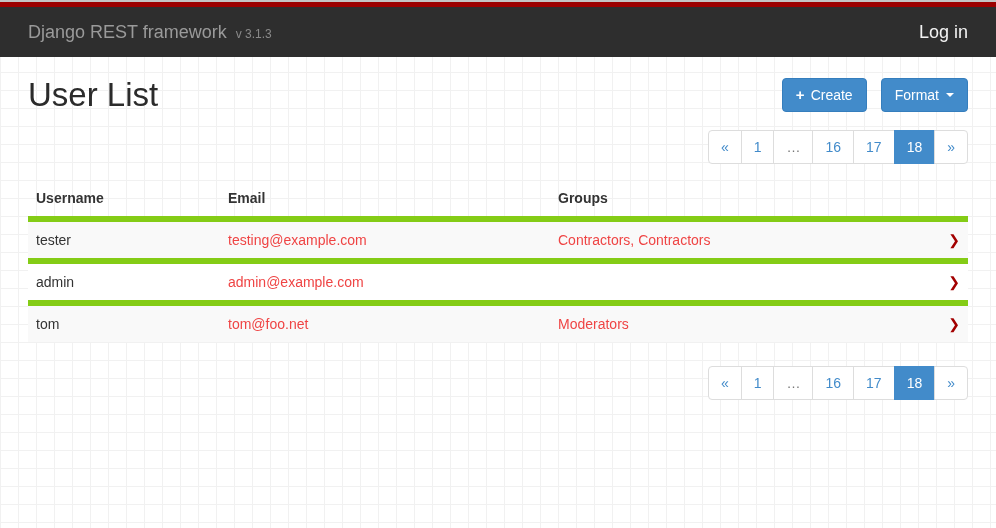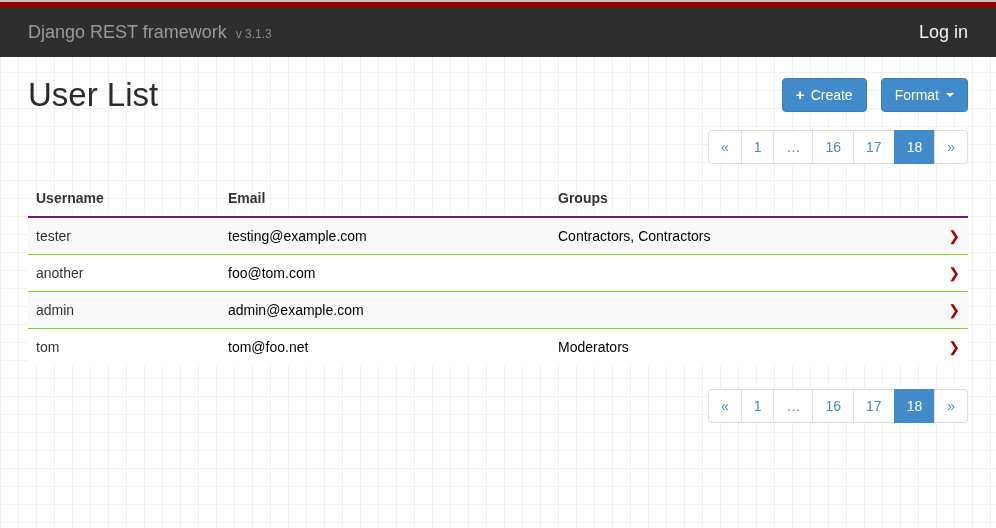--- a/index.html
+++ b/index.html
@@ -83,29 +83,29 @@
   table.user-table {
     width: 100%; margin-top: 16px;
     border-collapse: collapse; font-size: 14px;
   }
   table.user-table th {
     text-align: left; padding: 8px; color: #333333; font-weight: bold;
     border-bottom: 2px solid #701a75; line-height: 20px;
   }
   table.user-table td {
     padding: 8px; color: #333333; line-height: 20px;
-    border-top: 1px solid #84cc16;
+    border-top: 6px solid #84cc16;
   }
   table.user-table tbody tr:nth-child(odd) td { background: #f9f9f9; }
   table.user-table tbody tr:nth-child(even) td { background: #ffffff; }
   .col-username { width: 192px; }
   .col-email { width: 330px; }
   .col-chevron { width: 70px; }
   td.chevron-cell { text-align: right; padding-right: 40px; }
-  a.red-link { color: #000000; text-decoration: none; cursor: pointer; }
+  a.red-link { color: #ef4444; text-decoration: none; cursor: pointer; }
   .chevron { color: #A30000; font-weight: bold; font-size: 14px; text-decoration: none; cursor: pointer; }
 </style>
 </head>
 <body>
 
 <div class="top-gray"></div>
 <div class="top-red"></div>
 
 <div class="navbar">
   <div class="navbar-inner">
@@ -170,26 +170,20 @@
       </tr>
     </thead>
     <tbody>
       <tr>
         <td>tester</td>
         <td><a class="red-link">testing@example.com</a></td>
         <td><a class="red-link">Contractors, Contractors</a></td>
         <td class="chevron-cell"><a class="chevron">❯</a></td>
       </tr>
       <tr>
-        <td>another</td>
-        <td><a class="red-link">foo@tom.com</a></td>
-        <td><a class="red-link"></a></td>
-        <td class="chevron-cell"><a class="chevron">❯</a></td>
-      </tr>
-      <tr>
         <td>admin</td>
         <td><a class="red-link">admin@example.com</a></td>
         <td><a class="red-link"></a></td>
         <td class="chevron-cell"><a class="chevron">❯</a></td>
       </tr>
       <tr>
         <td>tom</td>
         <td><a class="red-link">tom@foo.net</a></td>
         <td><a class="red-link">Moderators</a></td>
         <td class="chevron-cell"><a class="chevron">❯</a></td>

